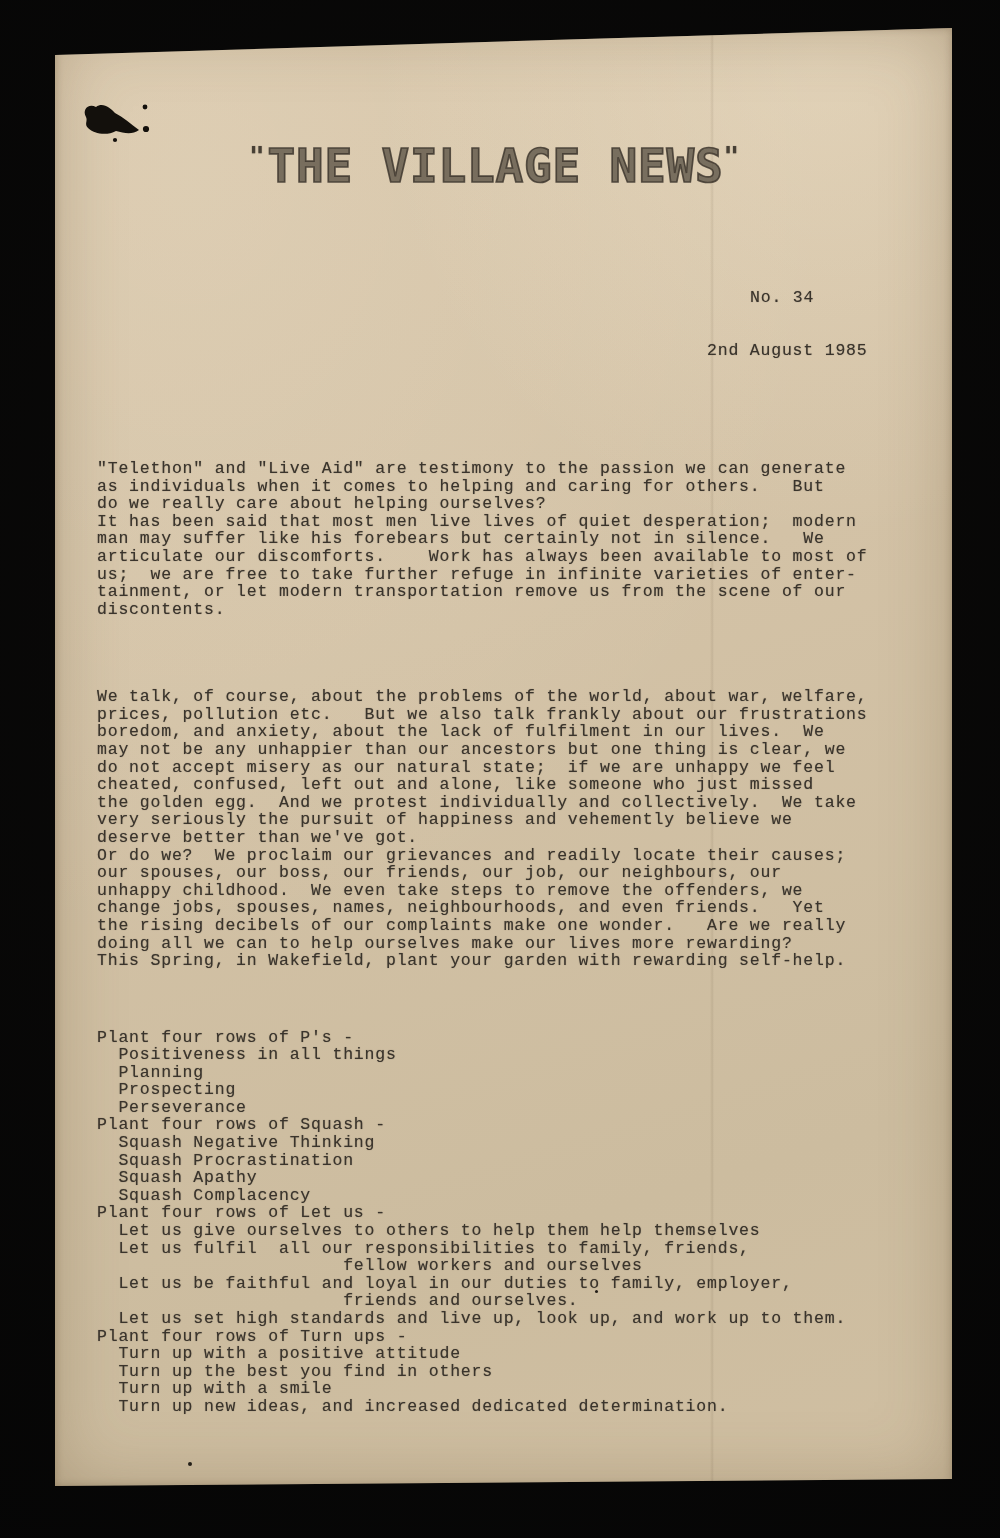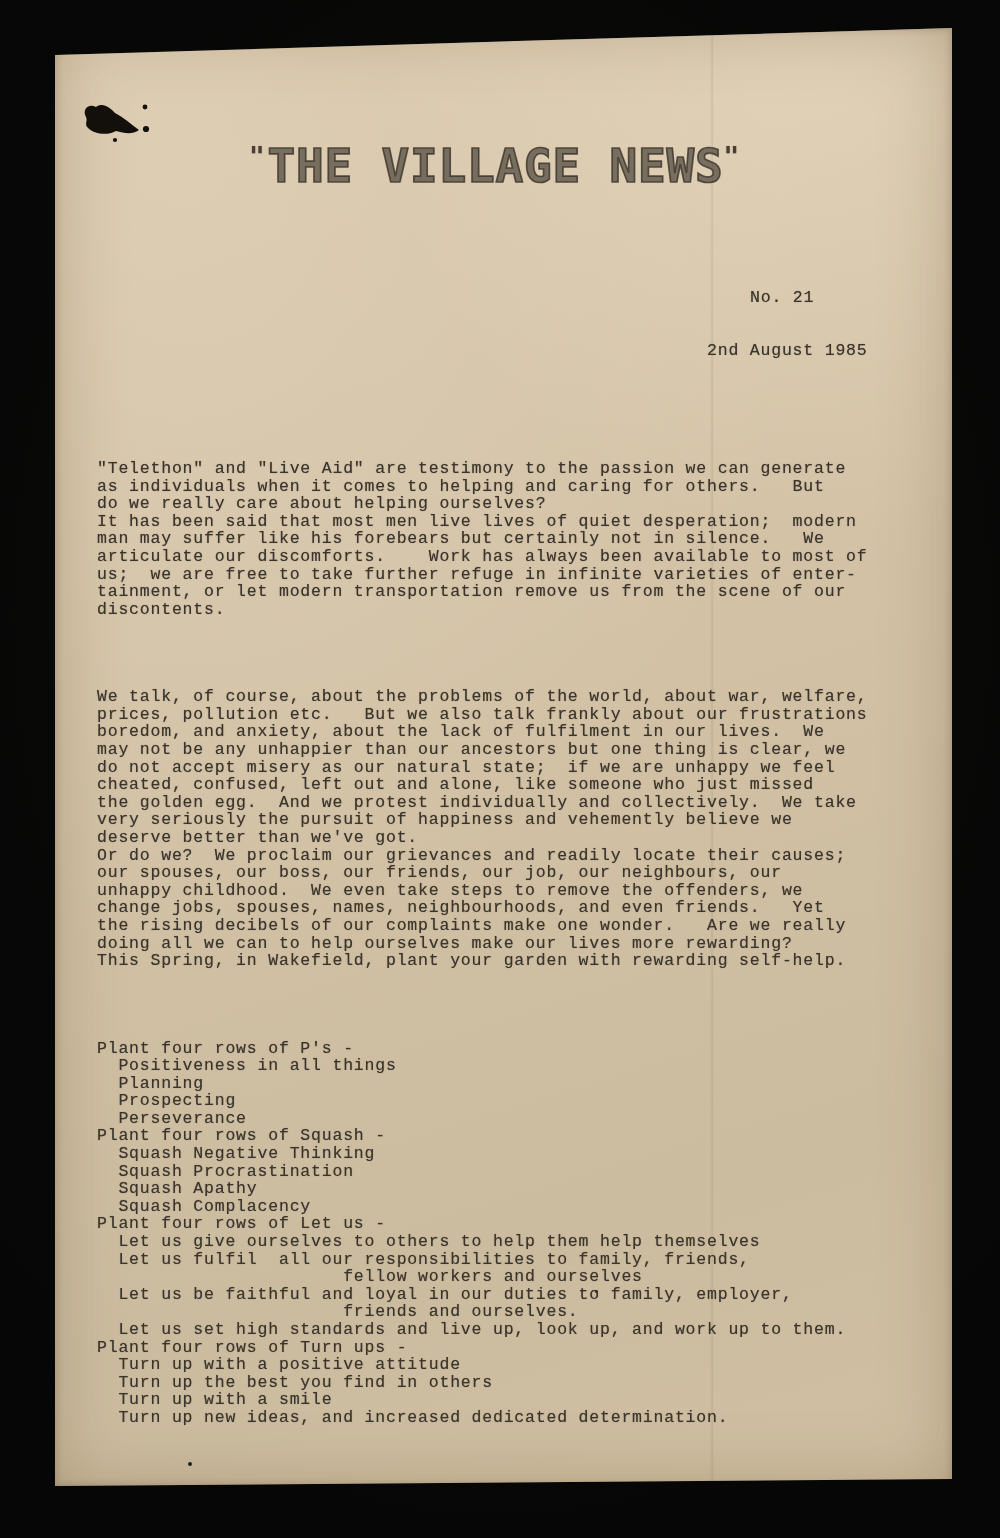--- a/index.html
+++ b/index.html
@@ -42,21 +42,21 @@
   }
   .mast .mq{
     color:rgba(60,53,44,.85);-webkit-text-stroke:0;
     font-size:26px;vertical-align:16px;letter-spacing:3px;
   }
   .issue{margin-top:9px;}
   .issue-no{margin-left:653px;}
   .issue-date{margin-left:610px;}
   .p1{margin-top:13px;}
   .p2{margin-top:17px;}
-  .plist{margin-top:17px;}
+  .plist{margin-top:6px;}
   .closing{margin-top:17px;}
   .inkblot{position:absolute;left:24px;top:72px;}
 </style>
 </head>
 <body>
 
 <div class="stage">
   <div class="paper">
 
     <svg class="inkblot" width="84" height="58" viewBox="0 0 84 58">
@@ -67,21 +67,21 @@
       <circle cx="36" cy="40" r="2.1" fill="#13100c"></circle>
     </svg>
     <div class="speck" style="left:133px;top:1434px;width:4px;height:4px;"></div>
     <div class="speck" style="left:540px;top:1262px;width:3px;height:3px;"></div>
 
     <div class="content">
 
       <div class="mast"><span class="mq">"</span><span class="stencil">THE VILLAGE NEWS</span><span class="mq">"</span></div>
 
       <div class="issue">
-        <div class="issue-no">No. 21</div>
+        <div class="issue-no">No. 34</div>
         <div class="issue-date">2nd August 1985</div>
       </div>
 
       <div class="p1"><div>"Telethon" and "Live Aid" are testimony to the passion we can generate</div><div>as individuals when it comes to helping and caring for others.   But</div><div>do we really care about helping ourselves?</div><div>It has been said that most men live lives of quiet desperation;  modern</div><div>man may suffer like his forebears but certainly not in silence.   We</div><div>articulate our discomforts.    Work has always been available to most of</div><div>us;  we are free to take further refuge in infinite varieties of enter-</div><div>tainment, or let modern transportation remove us from the scene of our</div><div>discontents.</div></div>
 
       <div class="p2"><div>We talk, of course, about the problems of the world, about war, welfare,</div><div>prices, pollution etc.   But we also talk frankly about our frustrations</div><div>boredom, and anxiety, about the lack of fulfilment in our lives.  We</div><div>may not be any unhappier than our ancestors but one thing is clear, we</div><div>do not accept misery as our natural state;  if we are unhappy we feel</div><div>cheated, confused, left out and alone, like someone who just missed</div><div>the golden egg.  And we protest individually and collectively.  We take</div><div>very seriously the pursuit of happiness and vehemently believe we</div><div>deserve better than we've got.</div><div>Or do we?  We proclaim our grievances and readily locate their causes;</div><div>our spouses, our boss, our friends, our job, our neighbours, our</div><div>unhappy childhood.  We even take steps to remove the offenders, we</div><div>change jobs, spouses, names, neighbourhoods, and even friends.   Yet</div><div>the rising decibels of our complaints make one wonder.   Are we really</div><div>doing all we can to help ourselves make our lives more rewarding?</div><div>This Spring, in Wakefield, plant your garden with rewarding self-help.</div></div>
 
       <div class="plist"><div>Plant four rows of P's -</div><div>  Positiveness in all things</div><div>  Planning</div><div>  Prospecting</div><div>  Perseverance</div><div>Plant four rows of Squash -</div><div>  Squash Negative Thinking</div><div>  Squash Procrastination</div><div>  Squash Apathy</div><div>  Squash Complacency</div><div>Plant four rows of Let us -</div><div>  Let us give ourselves to others to help them help themselves</div><div>  Let us fulfil  all our responsibilities to family, friends,</div><div>                       fellow workers and ourselves</div><div>  Let us be faithful and loyal in our duties to family, employer,</div><div>                       friends and ourselves.</div><div>  Let us set high standards and live up, look up, and work up to them.</div><div>Plant four rows of Turn ups -</div><div>  Turn up with a positive attitude</div><div>  Turn up the best you find in others</div><div>  Turn up with a smile</div><div>  Turn up new ideas, and increased dedicated determination.</div></div>
 
       <div class="closing"><div>After planting, WORK, TEND and CARE - Chart your own destination, if</div><div>you don't, others will and you may not like it.</div></div>

